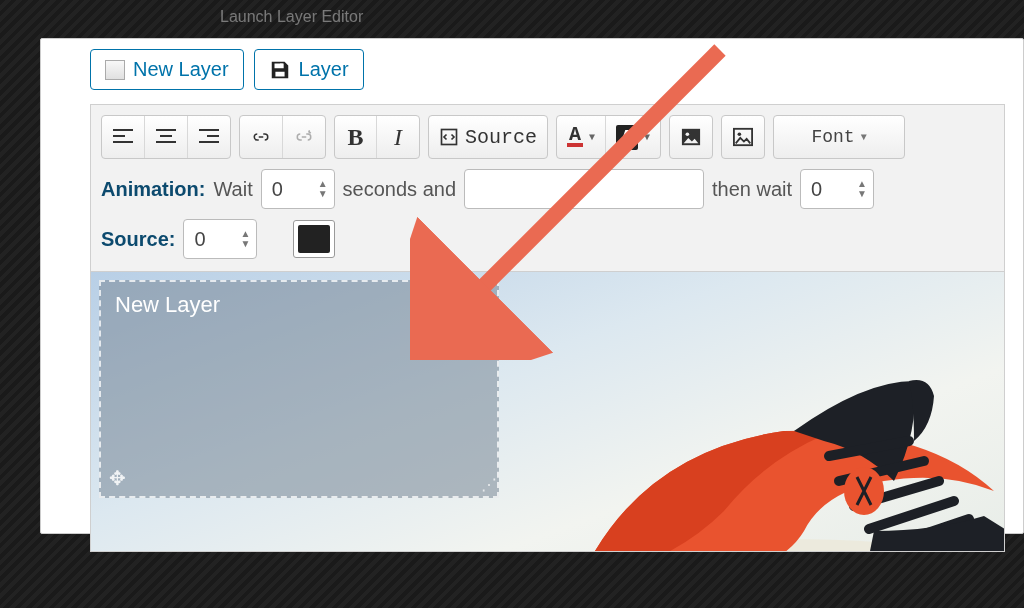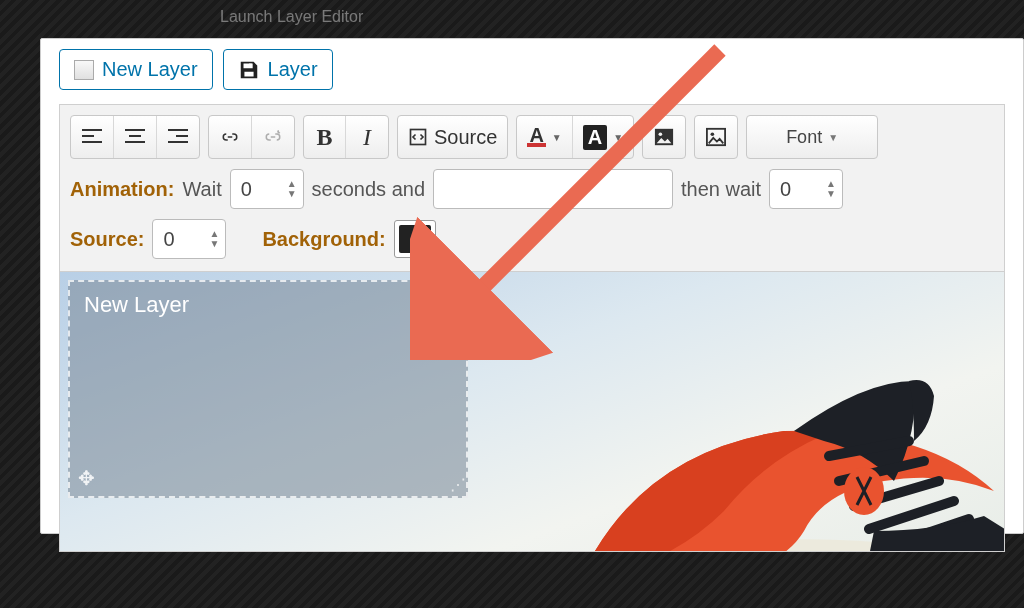--- a/index.html
+++ b/index.html
@@ -14,20 +14,21 @@
   }
   .editor-window {
     position: absolute;
     left: 40px;
     top: 38px;
     width: 984px;
     height: 496px;
     background: #fff;
     border: 1px solid #ccc;
     border-radius: 2px;
+    padding-left: 31px;
   }
   .top-actions {
     display: flex;
     gap: 10px;
     padding: 10px 18px 14px 18px;
   }
   .btn-outline {
     display: inline-flex;
     align-items: center;
     gap: 8px;
@@ -75,33 +76,34 @@
     min-width: 42px;
     height: 42px;
     padding: 0 10px;
     border: none;
     background: transparent;
     cursor: pointer;
     border-right: 1px solid #d8d8d8;
     font-size: 20px;
     color: #333;
     gap: 6px;
+    font-family: Liberation Mono, monospace;
   }
   .tb-btn:last-child { border-right: none; }
   .tb-btn.font-btn {
     min-width: 130px;
     justify-content: center;
     font-size: 18px;
     color: #444;
     padding: 0 14px;
   }
   .label-strong {
     font-weight: 700;
     font-size: 20px;
-    color: #a16207;
+    color: #0c4a6e;
   }
   .label-norm {
     font-size: 20px;
     color: #555;
   }
   .spin {
     display: inline-flex;
     align-items: center;
     border: 1px solid #bbb;
     border-radius: 4px;
@@ -349,21 +351,20 @@
     <div class="tb-row">
       <span class="label-strong">Source:</span>
       <span class="spin">
         <input value="0" style="">
         <span class="arrows">
             <span>▲</span>
             <span>▼</span>
           </span>
       </span>
       <span style="width:20px"></span>
-      <span class="label-strong">Background:</span>
       <span class="bg-swatch">
         <span class="bg-swatch-inner"></span>
       </span>
     </div>
   </div>
 
   <div class="canvas">
     <svg class="shoe" viewBox="0 0 640 360">
       <ellipse cx="320" cy="310" rx="260" ry="46" fill="#f3f0e8"></ellipse>
       <ellipse cx="320" cy="300" rx="250" ry="42" fill="#eceadd"></ellipse>

